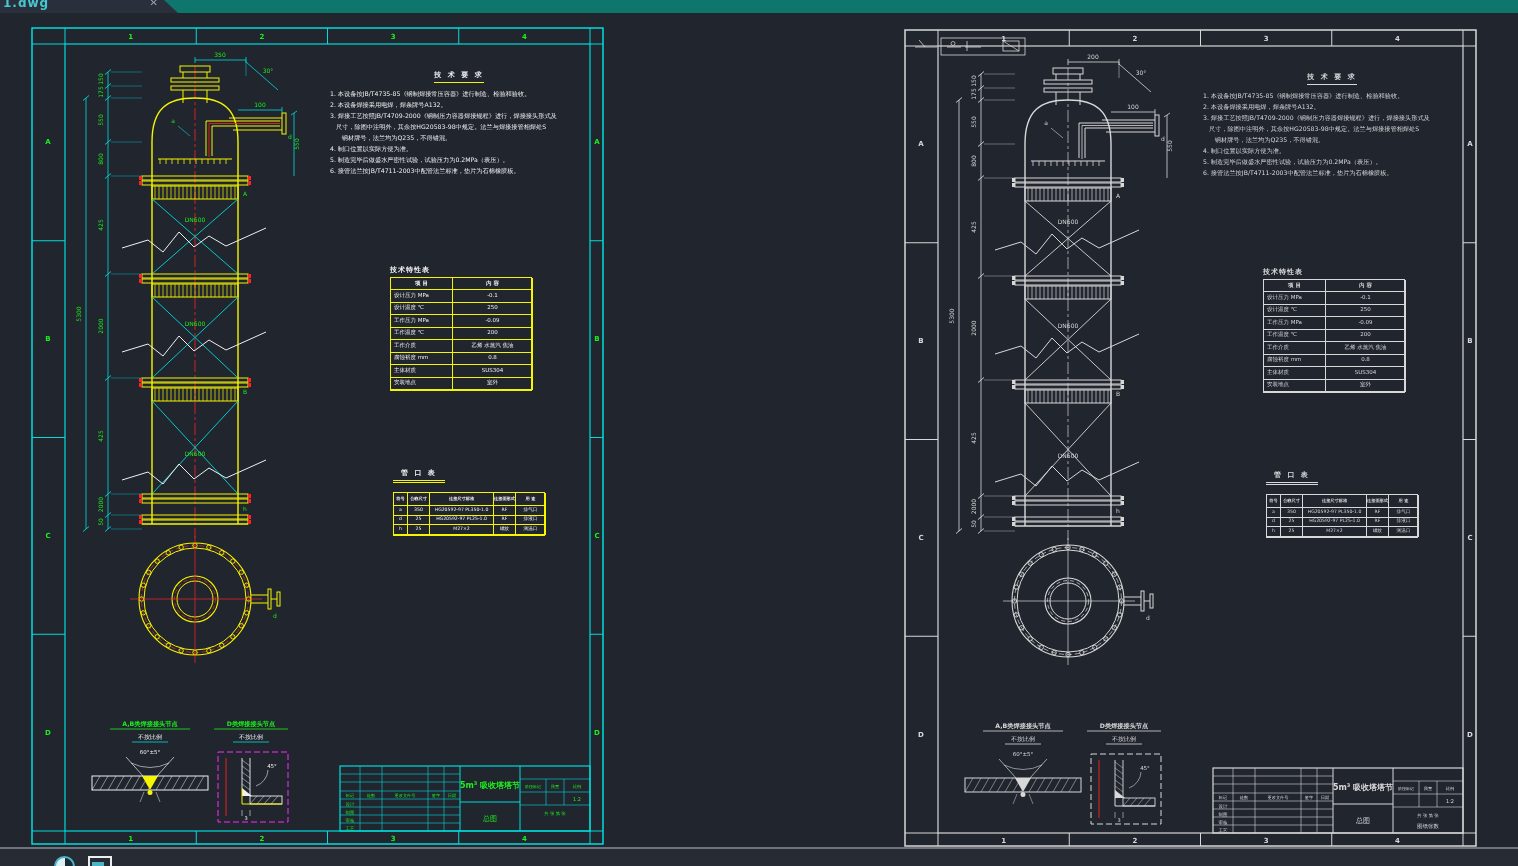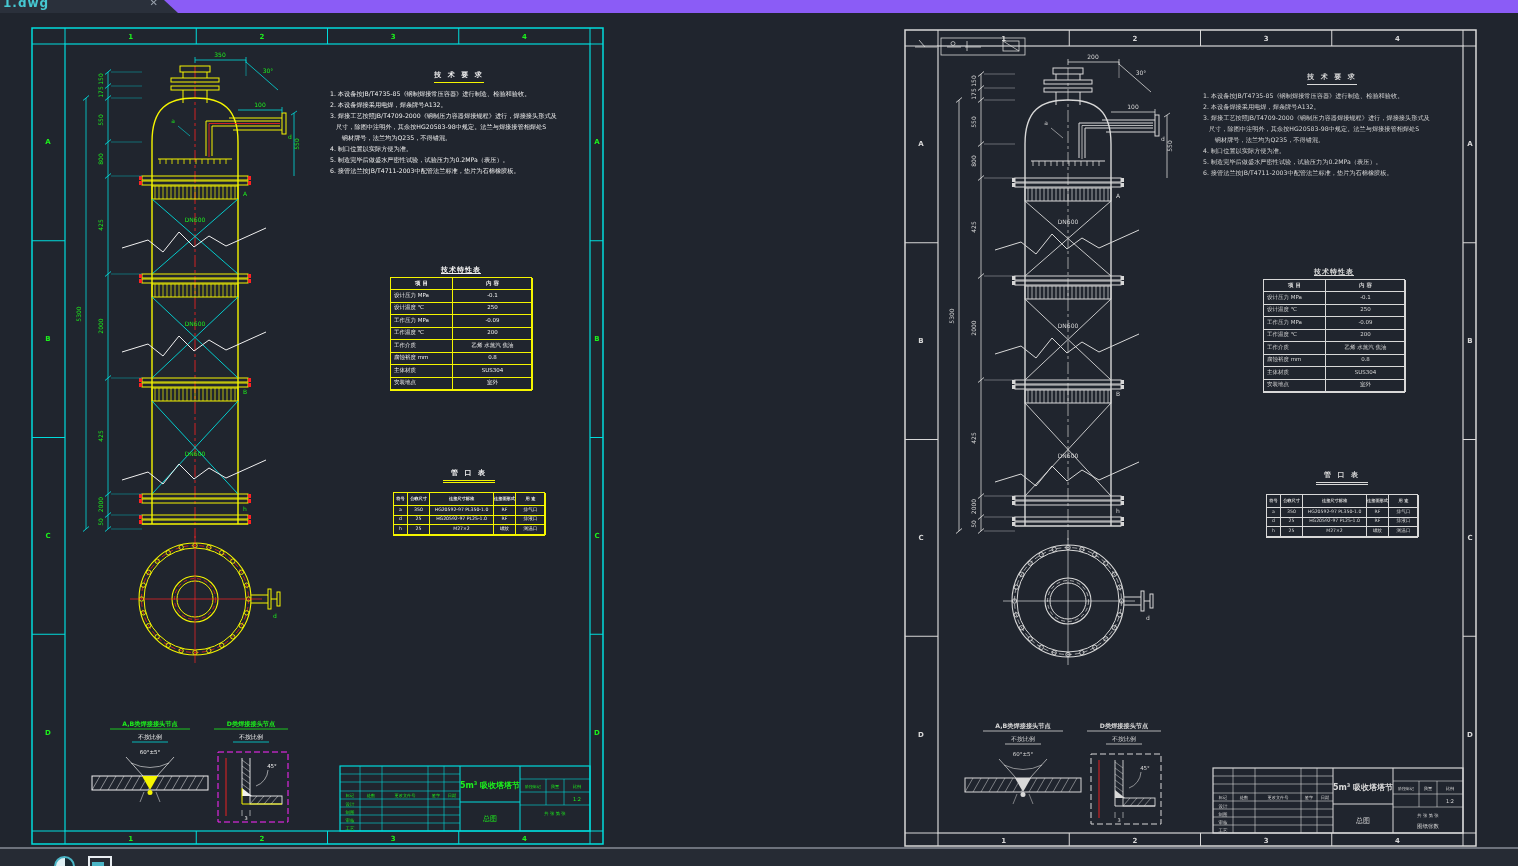--- a/index.html
+++ b/index.html
@@ -1,25 +1,25 @@
 <!DOCTYPE html>
 <html><head>
 <meta charset="utf-8">
 <style>
   html,body{margin:0;padding:0;background:#14171d;}
   .app{position:relative;width:1518px;height:866px;overflow:hidden;background:#20252e;font-family:"DejaVu Sans",sans-serif;}
-  .topbar{position:absolute;left:0;top:0;width:100%;height:13px;background:#8b5cf6;}
+  .topbar{position:absolute;left:0;top:0;width:100%;height:13px;background:#0f766e;}
   .tab{position:absolute;left:0;top:0;height:13px;width:178px;background:#2a303b;clip-path:polygon(0 0,164px 0,178px 13px,0 13px);}
   .tabtxt{position:absolute;left:3px;top:-4px;color:#46c8d2;font-size:12px;font-weight:bold;letter-spacing:1px;}
   .tabclose{position:absolute;right:20px;top:-3px;color:#9aa2ae;font-size:10px;}
   .canvas{position:absolute;left:0;top:13px;width:1518px;height:834px;background:#20252e;}
   .sheet{position:absolute;width:575px;height:820px;}
   .sheet svg{position:absolute;left:0;top:0;}
   svg text{font-family:"DejaVu Sans",sans-serif;}
-  .ttl{position:absolute;text-align:center;font-weight:bold;text-decoration:underline;}
+  .ttl{position:absolute;text-align:left;font-weight:bold;}
   .tbl{position:absolute;display:grid;box-sizing:border-box;background:transparent;}
   .tbl .c{display:flex;align-items:center;justify-content:center;box-sizing:border-box;overflow:hidden;line-height:1.05;text-align:center;}
   .notes{position:absolute;}
   .ntitle{text-align:center;margin-bottom:5px;}
   .ntitle span{display:inline-block;font-weight:bold;font-size:7px;letter-spacing:2px;padding-bottom:2px;}
   .nline{white-space:pre;font-size:6.2px;line-height:11px;}
   .bottombar{position:absolute;left:0;top:847px;width:100%;height:19px;background:#262b34;border-top:2px solid #6d727c;box-sizing:border-box;}
   .bicon1{position:absolute;left:54px;top:7px;width:17px;height:17px;border-radius:50%;border:2px solid #4ab5c6;background:linear-gradient(90deg,#dff0f4 50%,#1a2a33 50%);}
   .bicon2{position:absolute;left:88px;top:7px;width:20px;height:15px;border:2px solid #e9eef2;}
   .bicon2 i{position:absolute;left:2px;top:4px;width:12px;height:9px;background:#4ab5c6;display:block;}

